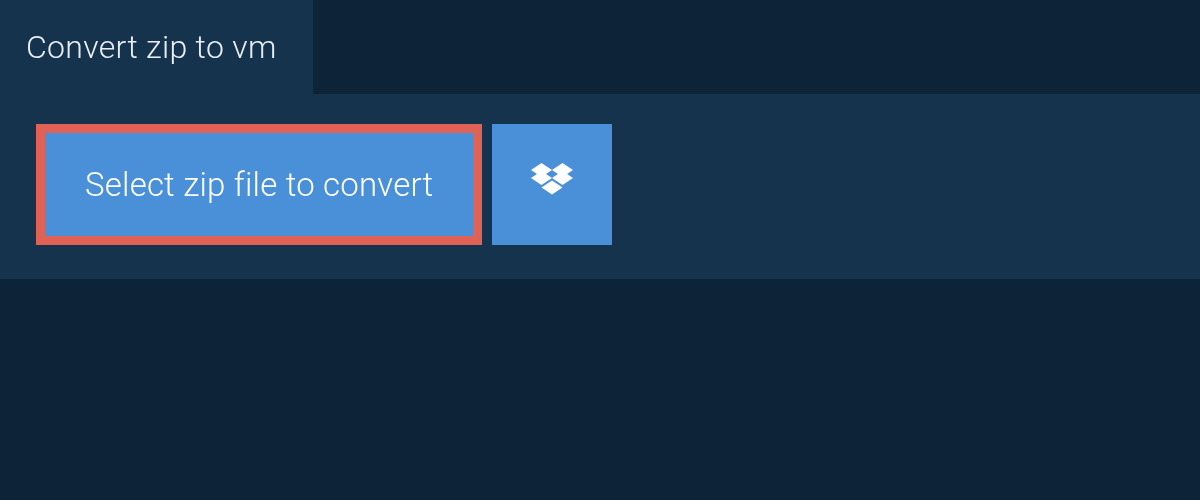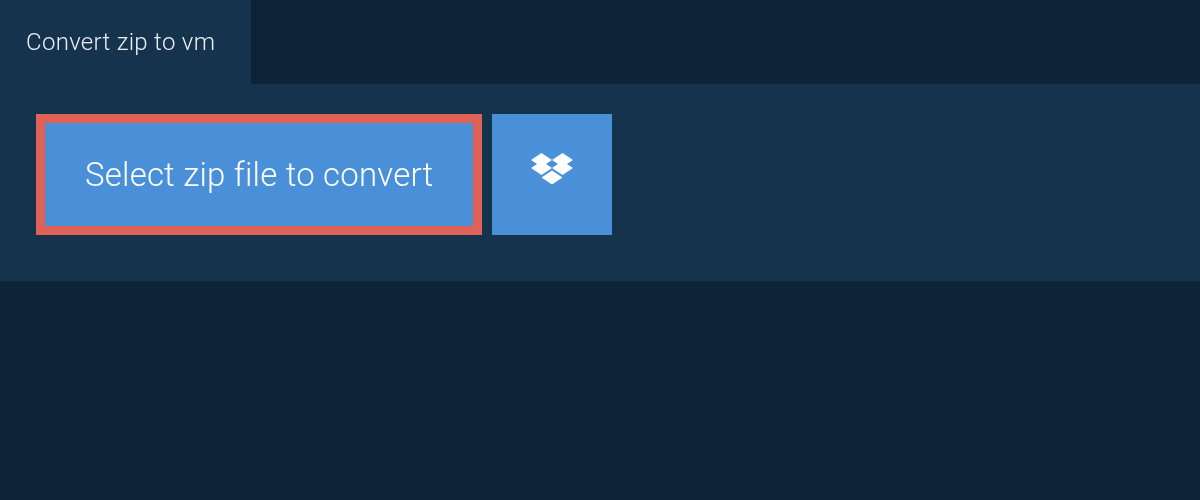--- a/index.html
+++ b/index.html
@@ -15,28 +15,28 @@
       font-weight: 300;
       overflow: hidden;
     }
     .tab-header {
       background: #16334d;
       display: inline-block;
       padding: 28px 36px 28px 26px;
     }
     .tab-title {
       color: #e8eef3;
-      font-size: 24px;
+      font-size: 32px;
       font-weight: 300;
       letter-spacing: 0.3px;
     }
     .panel {
       background: #16334d;
       width: 100%;
-      padding: 30px 36px 46px 36px;
+      padding: 30px 36px 34px 36px;
     }
     .button-row {
       display: flex;
       gap: 10px;
       align-items: stretch;
     }
     .select-button {
       background: #4a90d9;
       border: 9px solid #e06257;
       color: #ffffff;

